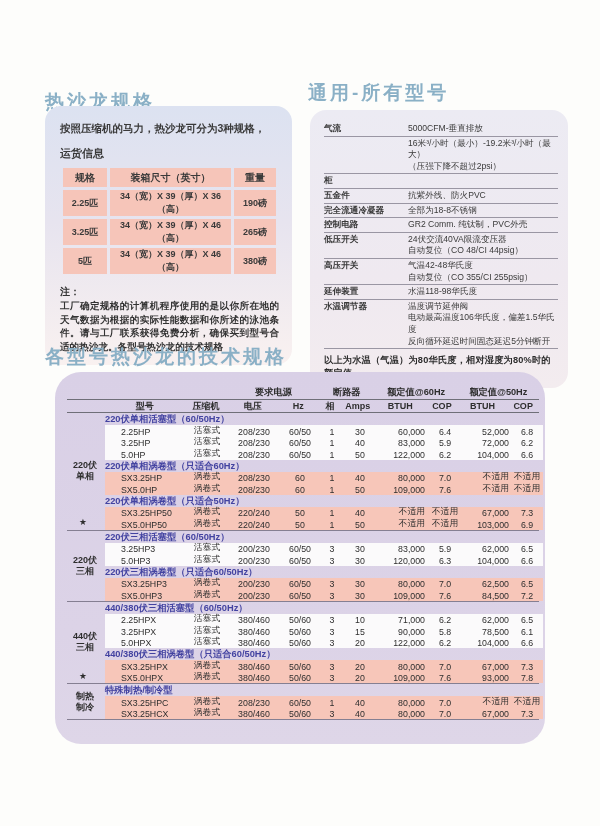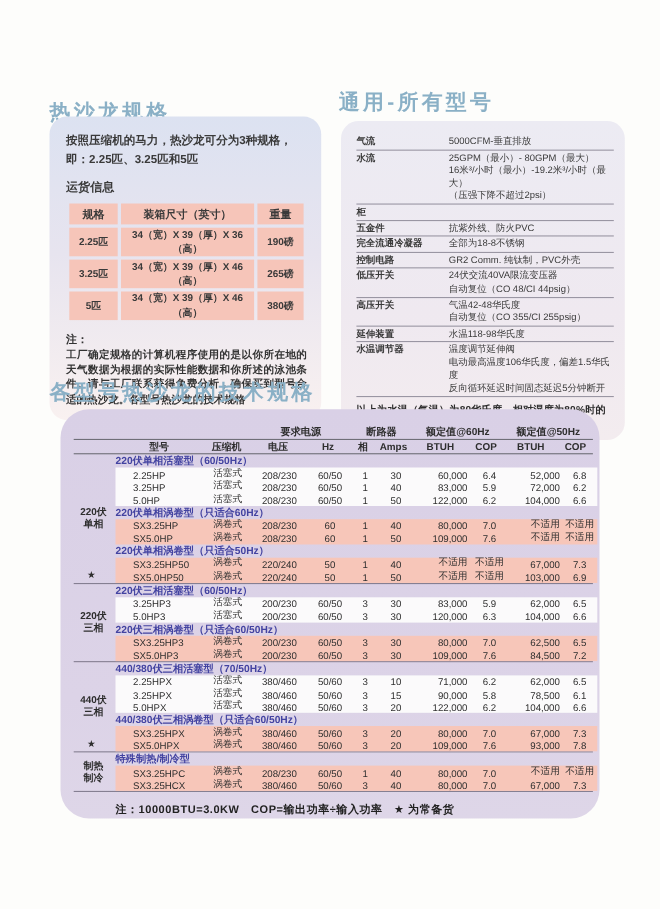--- a/index.html
+++ b/index.html
@@ -113,21 +113,20 @@
   }
 </style>
 </head>
 <body>
 
 <div class="sec-title" id="title1">热沙龙规格</div>
 
 <div class="card1">
   <div class="intro">
     <div>按照压缩机的马力，热沙龙可分为3种规格，</div>
-    <div>即：2.25匹、3.25匹和5匹</div>
   </div>
   <div class="ship-head">运货信息</div>
   <table class="ship">
     <thead>
         <tr>
           <th style="width: 44px;">规格</th>
           <th class="sz">装箱尺寸（英寸）</th>
           <th style="width: 42px;">重量</th>
         </tr>
       </thead>
@@ -158,24 +157,20 @@
 <div class="card2">
   <div>
       <div class="spec-group">
         <div class="spec-line">
           <div class="spec-label">气流</div>
           <div class="spec-value">5000CFM-垂直排放</div>
         </div>
       </div>
       <div class="spec-group">
         <div class="spec-line">
-          <div class="spec-label">水流</div>
-          <div class="spec-value">25GPM（最小）- 80GPM（最大）</div>
-        </div>
-        <div class="spec-line">
           <div class="spec-label"></div>
           <div class="spec-value">16米³/小时（最小）-19.2米³/小时（最大）</div>
         </div>
         <div class="spec-line">
           <div class="spec-label"></div>
           <div class="spec-value">（压强下降不超过2psi）</div>
         </div>
       </div>
       <div class="spec-group">
         <div class="spec-line">
@@ -431,21 +426,21 @@
             </div>
           </div>
         </div>
       </div>
       <div class="tgroup">
         <div class="gutter">
           <div class="side-label">440伏
 三相</div>
         </div>
         <div class="gbody">
-          <div class="sec-head">440/380伏三相活塞型（70/50Hz）</div>
+          <div class="sec-head">440/380伏三相活塞型（60/50Hz）</div>
           <div class="sec-rows white">
             <div class="srow">
               <span class="c0">2.25HPX</span>
               <span class="c1">活塞式</span>
               <span class="c2">380/460</span>
               <span class="c3">50/60</span>
               <span class="c4">3</span>
               <span class="c5">10</span>
               <span class="c6">71,000</span>
               <span class="c7">6.2</span>
@@ -536,14 +531,13 @@
               <span class="c5">40</span>
               <span class="c6">80,000</span>
               <span class="c7">7.0</span>
               <span class="c8">67,000</span>
               <span class="c9">7.3</span>
             </div>
           </div>
         </div>
       </div>
     </div>
-  <div class="table-note">注：10000BTU=3.0KW　COP=输出功率÷输入功率　★ 为常备货</div>
 </div>
 
 </body></html>

